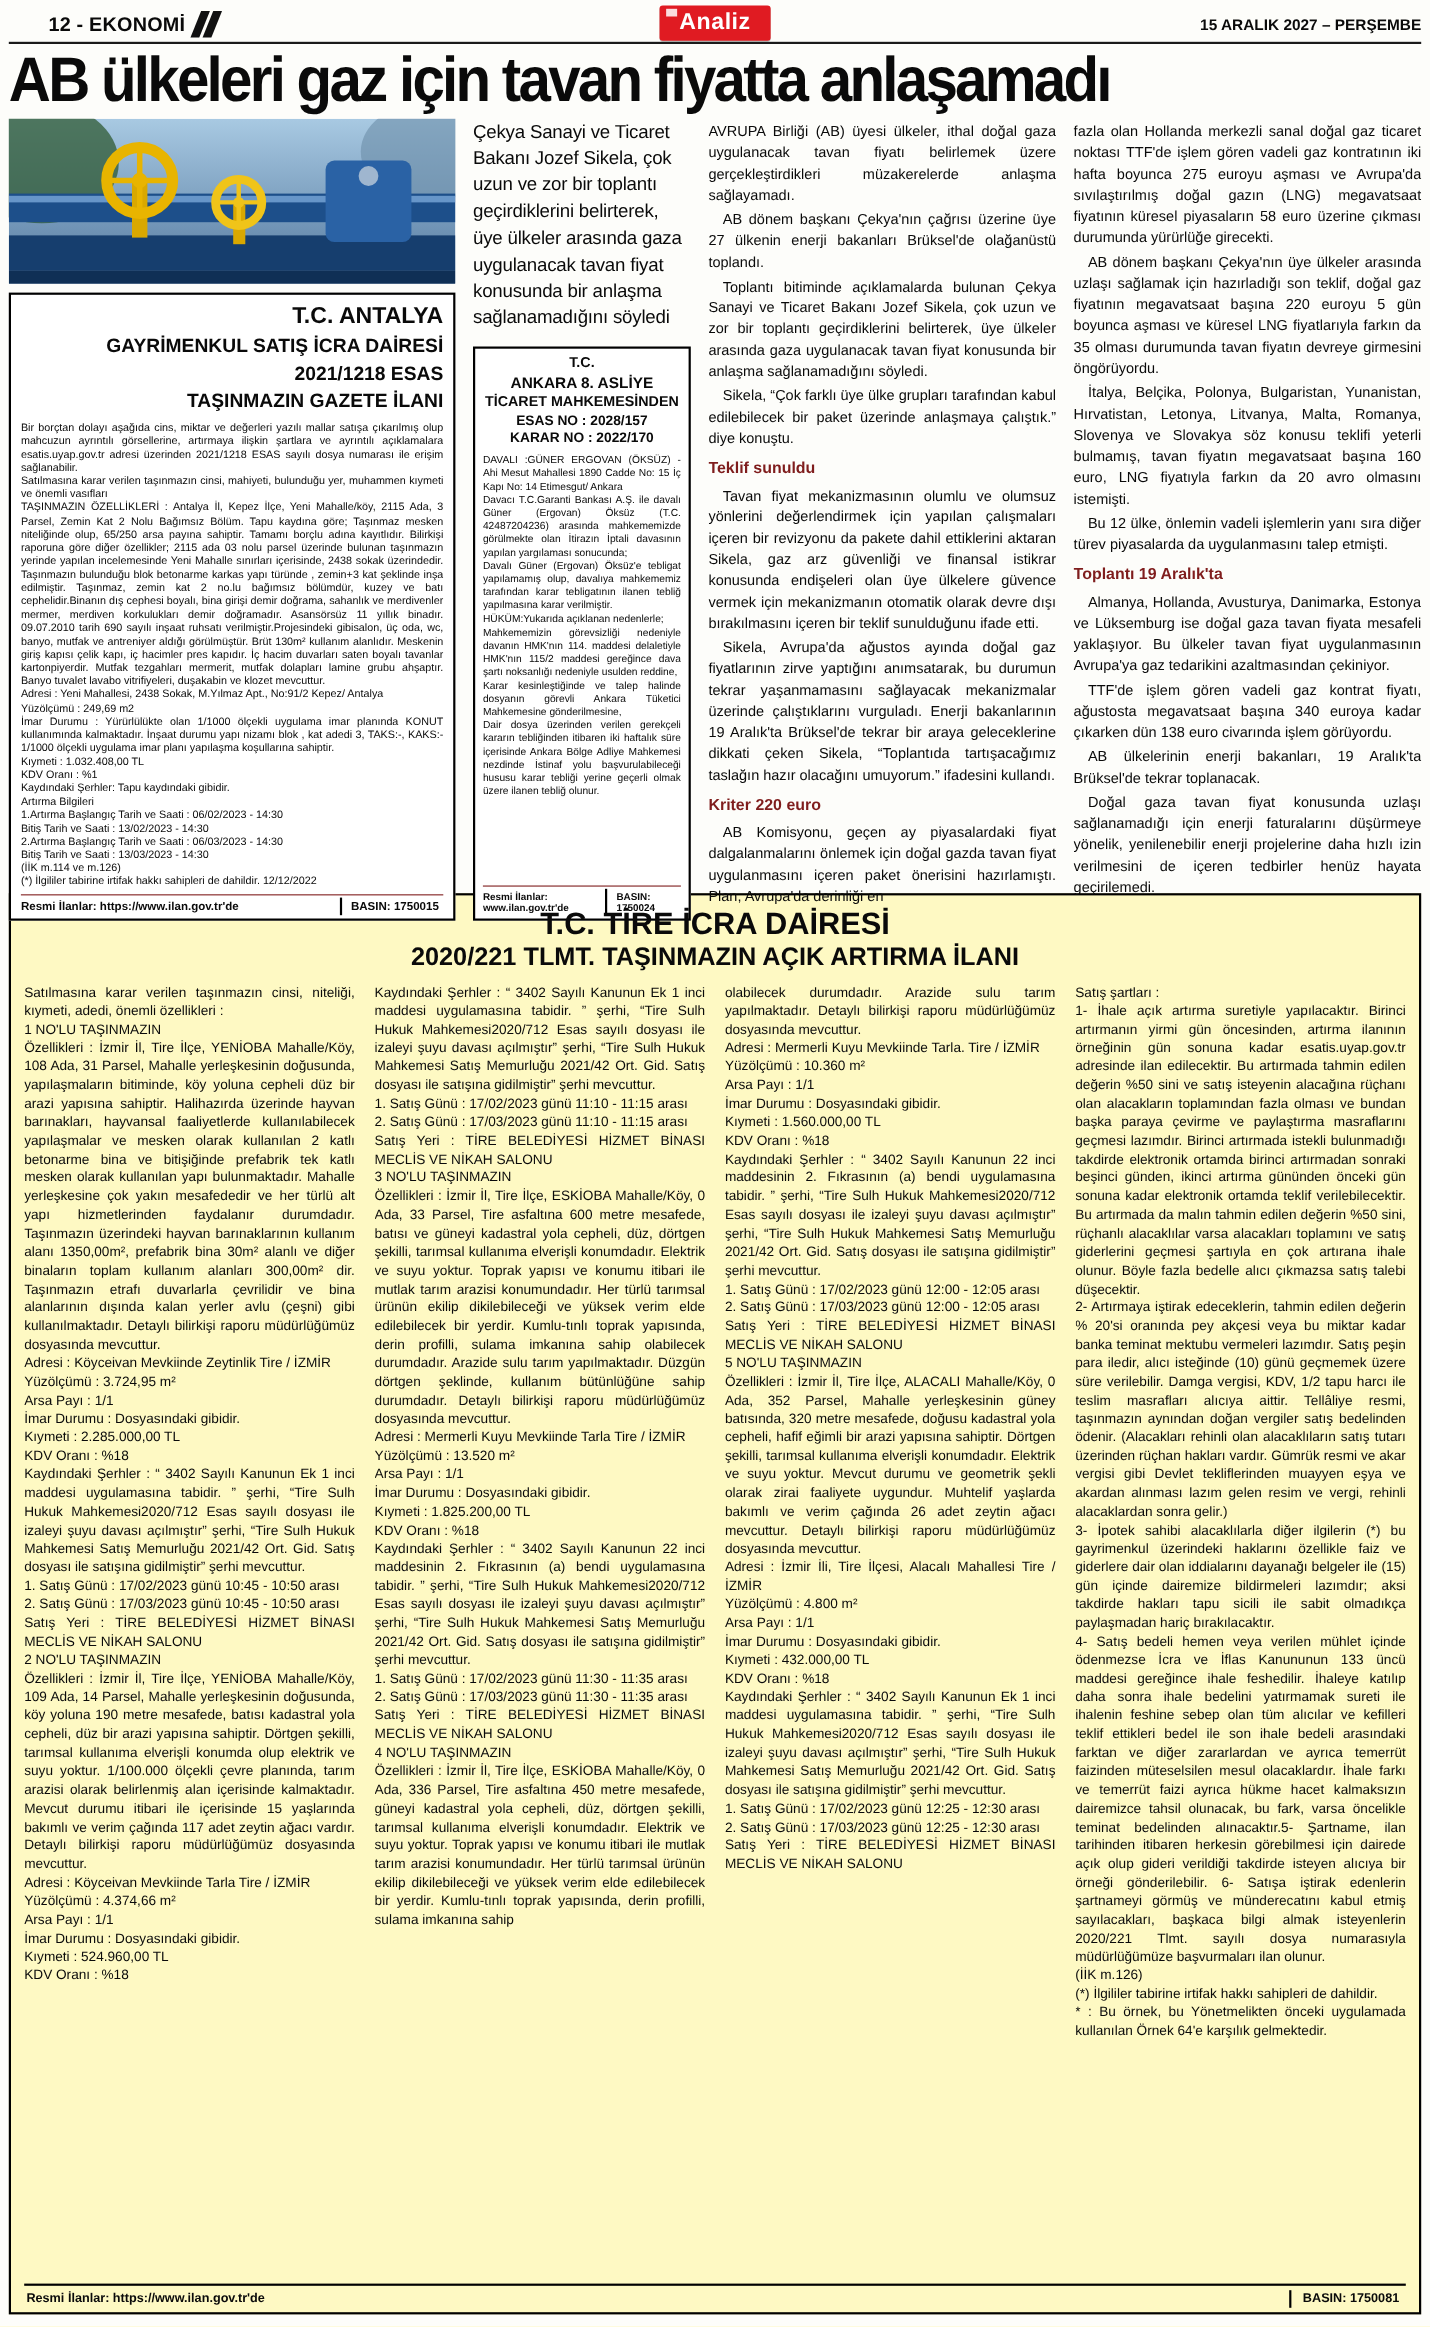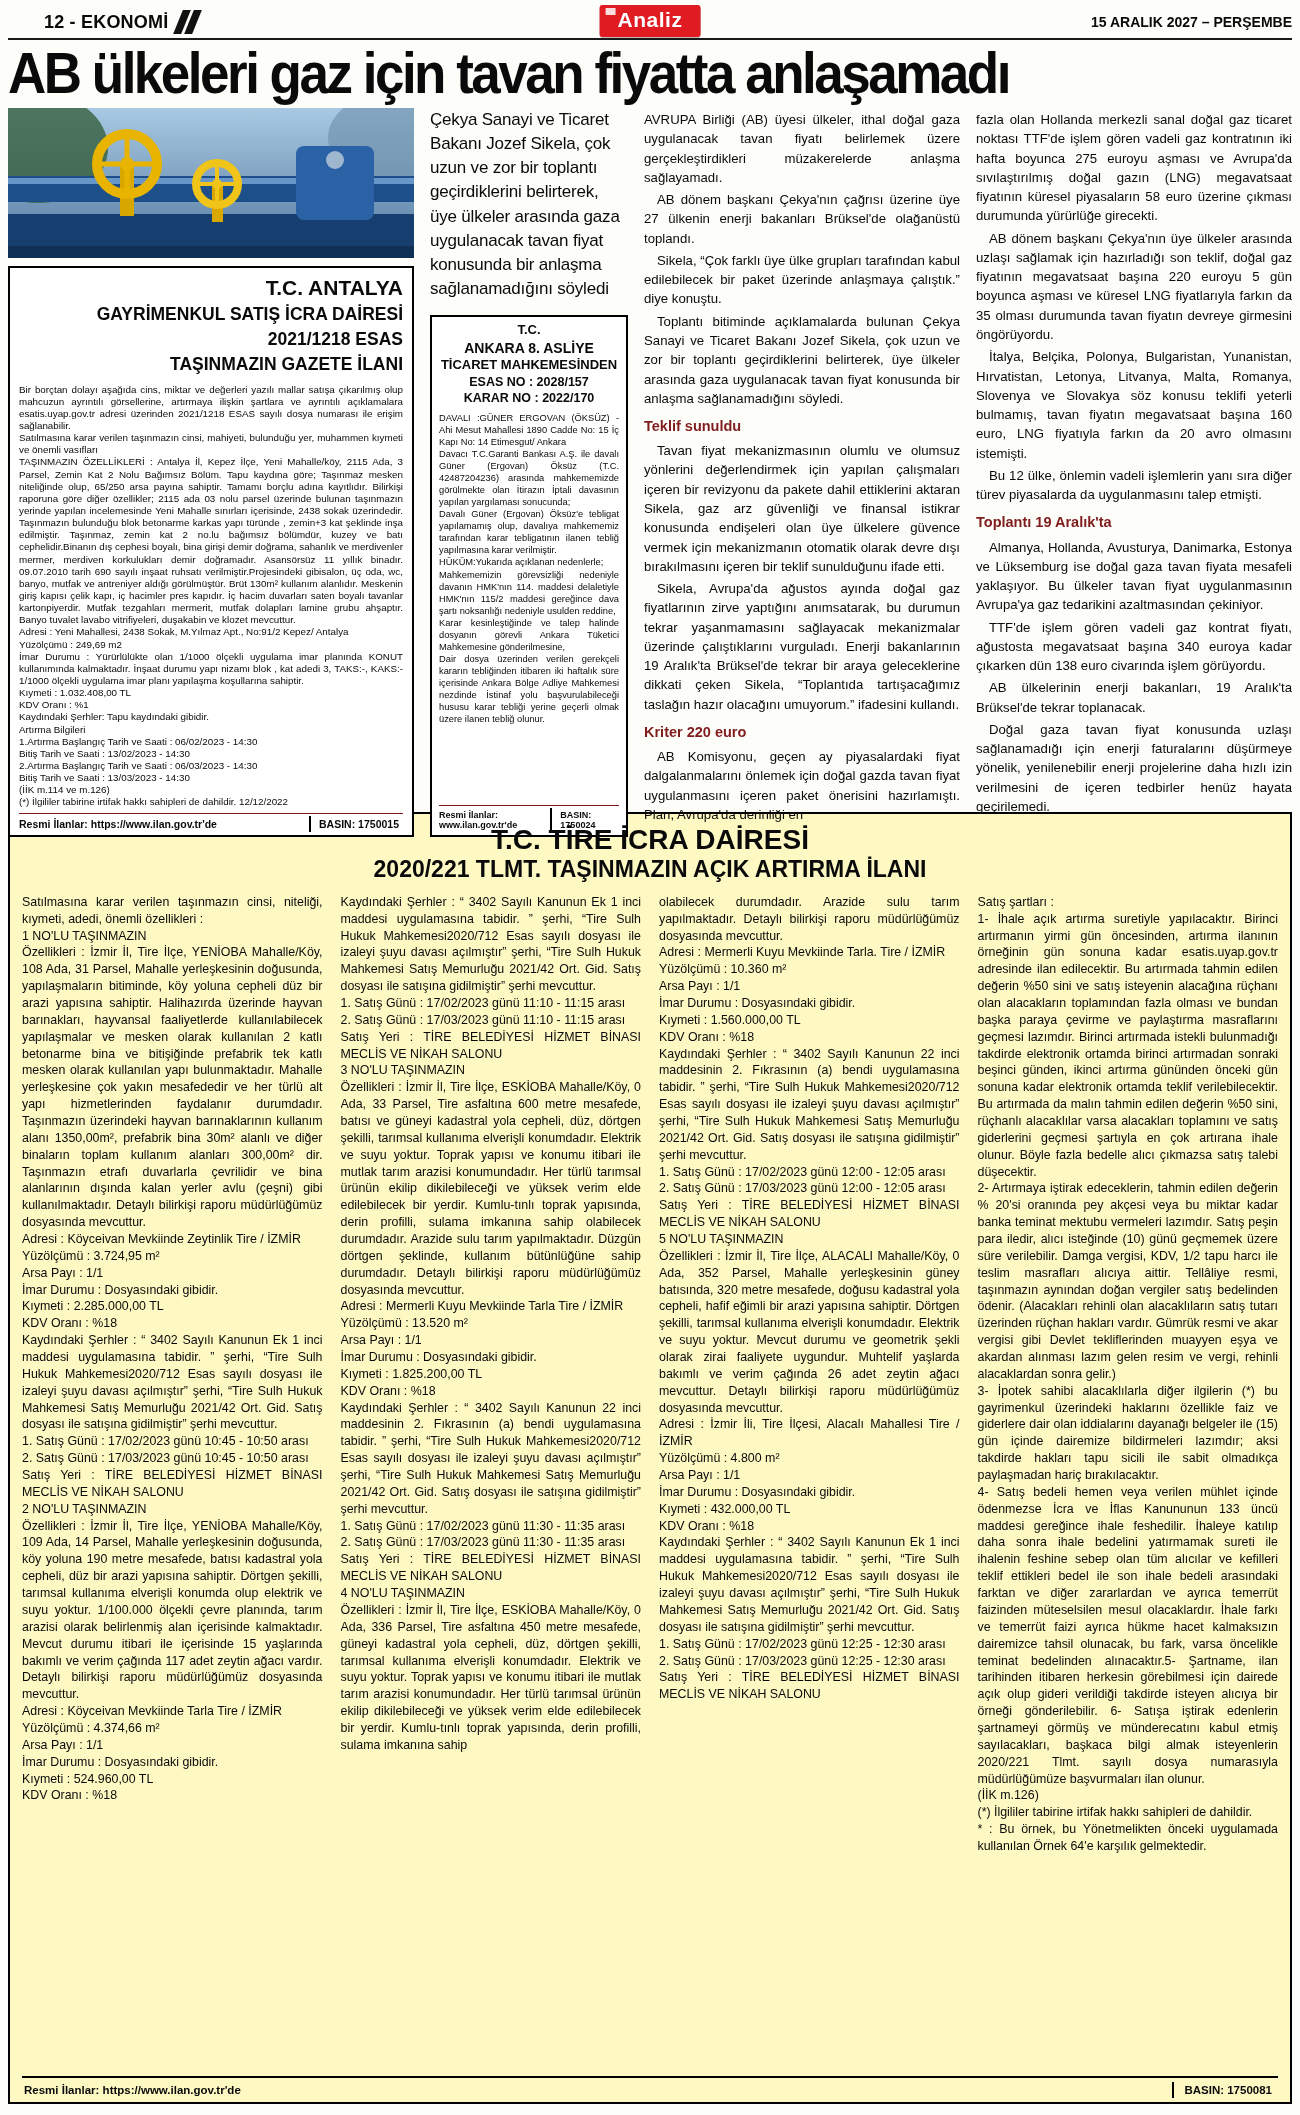--- a/index.html
+++ b/index.html
@@ -169,22 +169,22 @@
         <div class="nfoot">
           <span>Resmi İlanlar: www.ilan.gov.tr'de</span>
           <span class="basin">BASIN: 1750024</span>
         </div>
       </section>
     </div>
 
     <div class="art">
       <p class="first">AVRUPA Birliği (AB) üyesi ülkeler, ithal doğal gaza uygulanacak tavan fiyatı belirlemek üzere gerçekleştirdikleri müzakerelerde anlaşma sağlayamadı.</p>
       <p>AB dönem başkanı Çekya'nın çağrısı üzerine üye 27 ülkenin enerji bakanları Brüksel'de olağanüstü toplandı.</p>
+      <p>Toplantı bitiminde açıklamalarda bulunan Çekya Sanayi ve Ticaret Bakanı Jozef Sikela, çok uzun ve zor bir toplantı geçirdiklerini belirterek, üye ülkeler arasında gaza uygulanacak tavan fiyat konusunda bir anlaşma sağlanamadığını söyledi.</p>
       <p>Sikela, “Çok farklı üye ülke grupları tarafından kabul edilebilecek bir paket üzerinde anlaşmaya çalıştık.” diye konuştu.</p>
-      <p>Toplantı bitiminde açıklamalarda bulunan Çekya Sanayi ve Ticaret Bakanı Jozef Sikela, çok uzun ve zor bir toplantı geçirdiklerini belirterek, üye ülkeler arasında gaza uygulanacak tavan fiyat konusunda bir anlaşma sağlanamadığını söyledi.</p>
       <h3>Teklif sunuldu</h3>
       <p>Tavan fiyat mekanizmasının olumlu ve olumsuz yönlerini değerlendirmek için yapılan çalışmaları içeren bir revizyonu da pakete dahil ettiklerini aktaran Sikela, gaz arz güvenliği ve finansal istikrar konusunda endişeleri olan üye ülkelere güvence vermek için mekanizmanın otomatik olarak devre dışı bırakılmasını içeren bir teklif sunulduğunu ifade etti.</p>
       <p>Sikela, Avrupa'da ağustos ayında doğal gaz fiyatlarının zirve yaptığını anımsatarak, bu durumun tekrar yaşanmamasını sağlayacak mekanizmalar üzerinde çalıştıklarını vurguladı. Enerji bakanlarının 19 Aralık'ta Brüksel'de tekrar bir araya geleceklerine dikkati çeken Sikela, “Toplantıda tartışacağımız taslağın hazır olacağını umuyorum.” ifadesini kullandı.</p>
       <h3>Kriter 220 euro</h3>
       <p>AB Komisyonu, geçen ay piyasalardaki fiyat dalgalanmalarını önlemek için doğal gazda tavan fiyat uygulanmasını içeren paket önerisini hazırlamıştı. Plan, Avrupa'da derinliği en</p>
     </div>
 
     <div class="art">
       <p class="first">fazla olan Hollanda merkezli sanal doğal gaz ticaret noktası TTF'de işlem gören vadeli gaz kontratının iki hafta boyunca 275 euroyu aşması ve Avrupa'da sıvılaştırılmış doğal gazın (LNG) megavatsaat fiyatının küresel piyasaların 58 euro üzerine çıkması durumunda yürürlüğe girecekti.</p>
       <p>AB dönem başkanı Çekya'nın üye ülkeler arasında uzlaşı sağlamak için hazırladığı son teklif, doğal gaz fiyatının megavatsaat başına 220 euroyu 5 gün boyunca aşması ve küresel LNG fiyatlarıyla farkın da 35 olması durumunda tavan fiyatın devreye girmesini öngörüyordu.</p>

